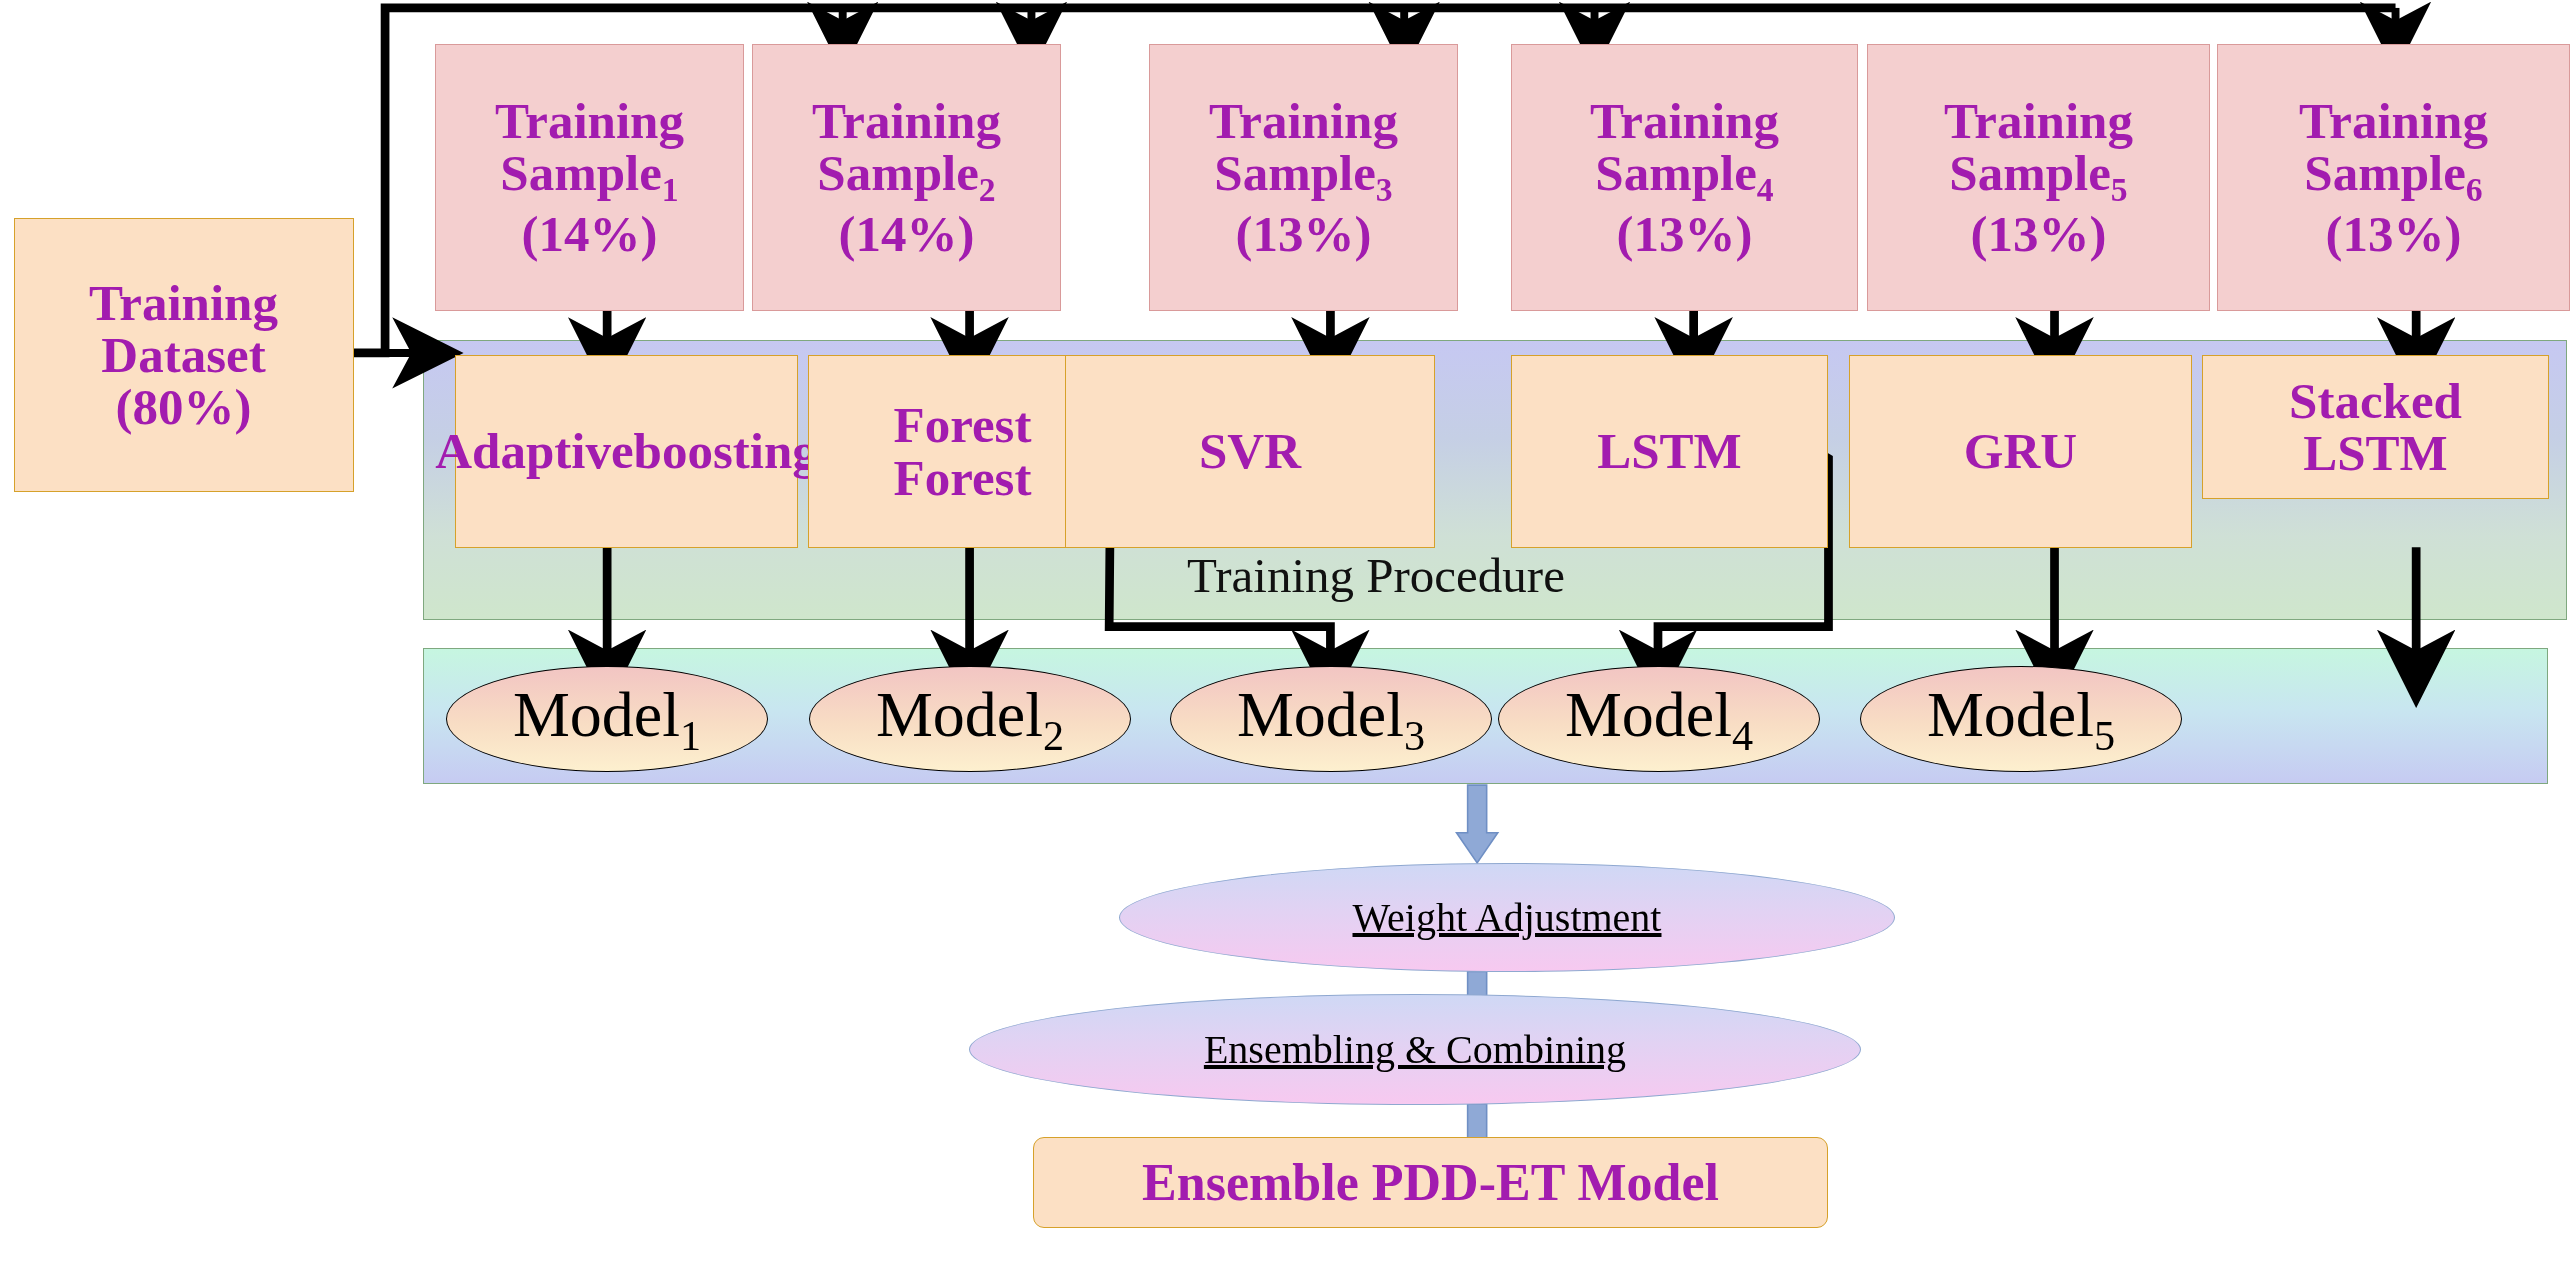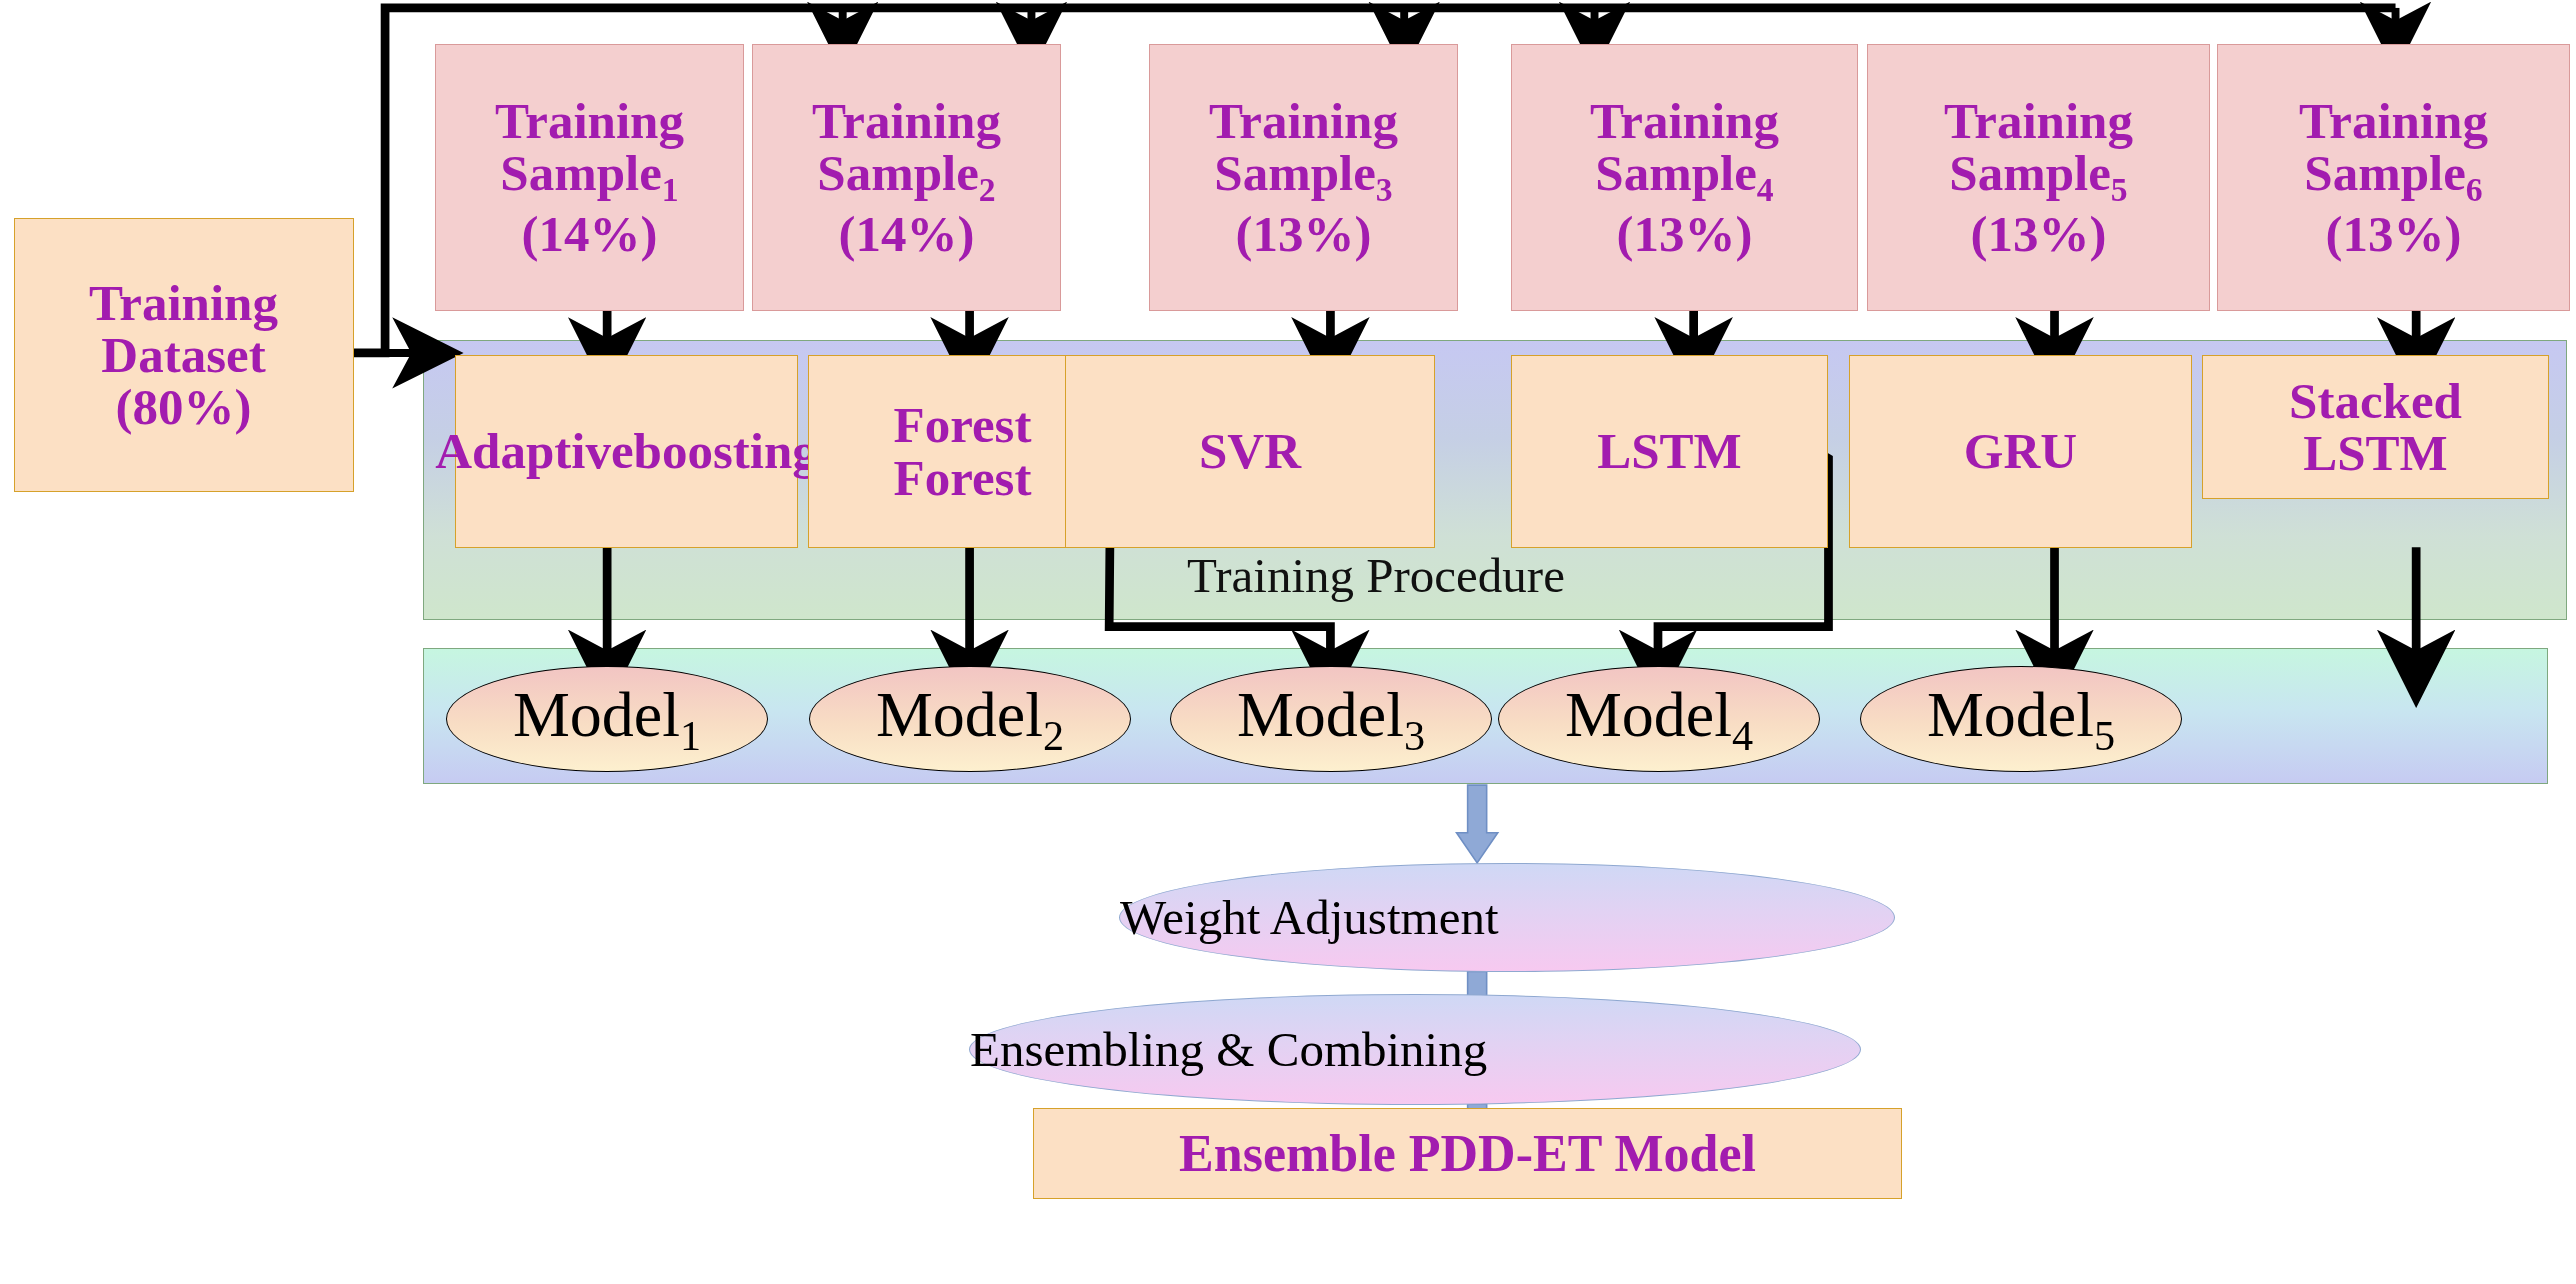--- a/index.html
+++ b/index.html
@@ -24,22 +24,22 @@
 
   .procedure-label{position:absolute;font-size:49px;color:#111;font-weight:400;
                    font-family:"Liberation Serif","DejaVu Serif",serif;white-space:nowrap;}
 
   .model-ell{position:absolute;box-sizing:border-box;border:1.6px solid #000;border-radius:50%;
              background:linear-gradient(180deg,#f2c5c3 0%,#f8ddc4 55%,#fdf0cf 100%);
              display:flex;align-items:center;justify-content:center;font-size:64px;color:#000;}
 
   .stage-ell{position:absolute;box-sizing:border-box;border:1.6px solid #8fa8d0;border-radius:50%;
              background:linear-gradient(180deg,#cfd8f5 0%,#e2d2f3 45%,#f7c9f0 100%);
-             display:flex;align-items:center;justify-content:flex-start;font-size:49px;color:#000;
-             white-space:nowrap;}
+             display:flex;align-items:center;justify-content:center;font-size:40px;color:#000;
+             white-space:nowrap;text-decoration:underline;}
 
   .sub{font-size:0.66em;vertical-align:-0.32em;}
 
   
   .wires{position:absolute;left:0;top:0;width:2576px;height:1284px;pointer-events:none;}
 </style>
 </head>
 <body>
 
 <div class="stage">
@@ -193,18 +193,18 @@
   </div>
 
   <div class="stage-ell" style="left:1119px;top:863px;width:776px;height:109px;">
     <span>Weight Adjustment</span>
   </div>
 
   <div class="stage-ell" style="left:969px;top:994px;width:892px;height:111px;">
     <span>Ensembling &amp; Combining</span>
   </div>
 
-  <div class="node result-box" style="left:1033px;top:1108px;width:869px;height:91px;">
+  <div class="node result-box" style="left:1033px;top:1137px;width:795px;height:91px;border-radius:11px;">
     <span>Ensemble PDD-ET Model</span>
   </div>
 
 </div>
 
 
 </body></html>

